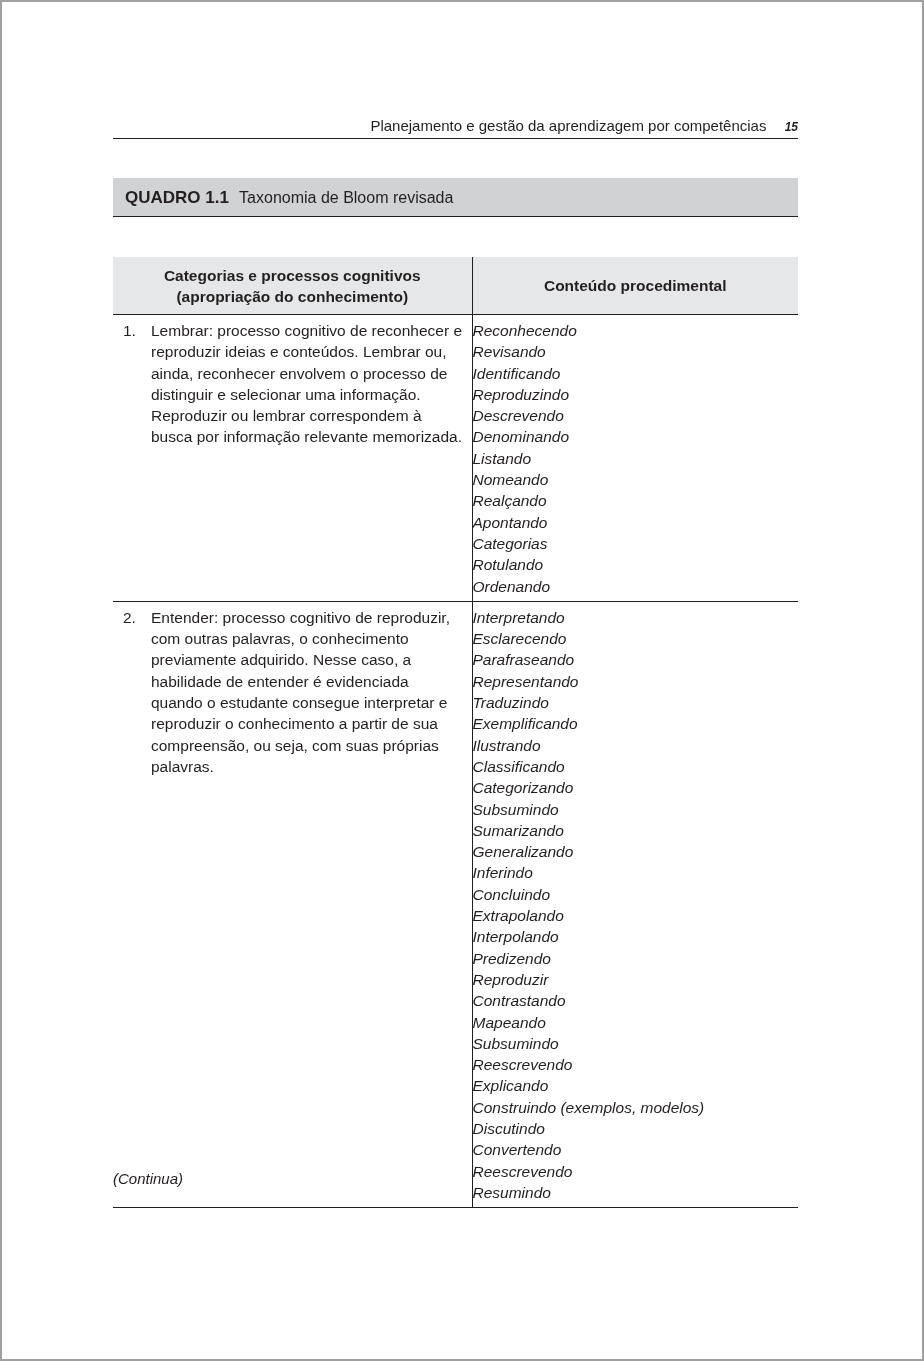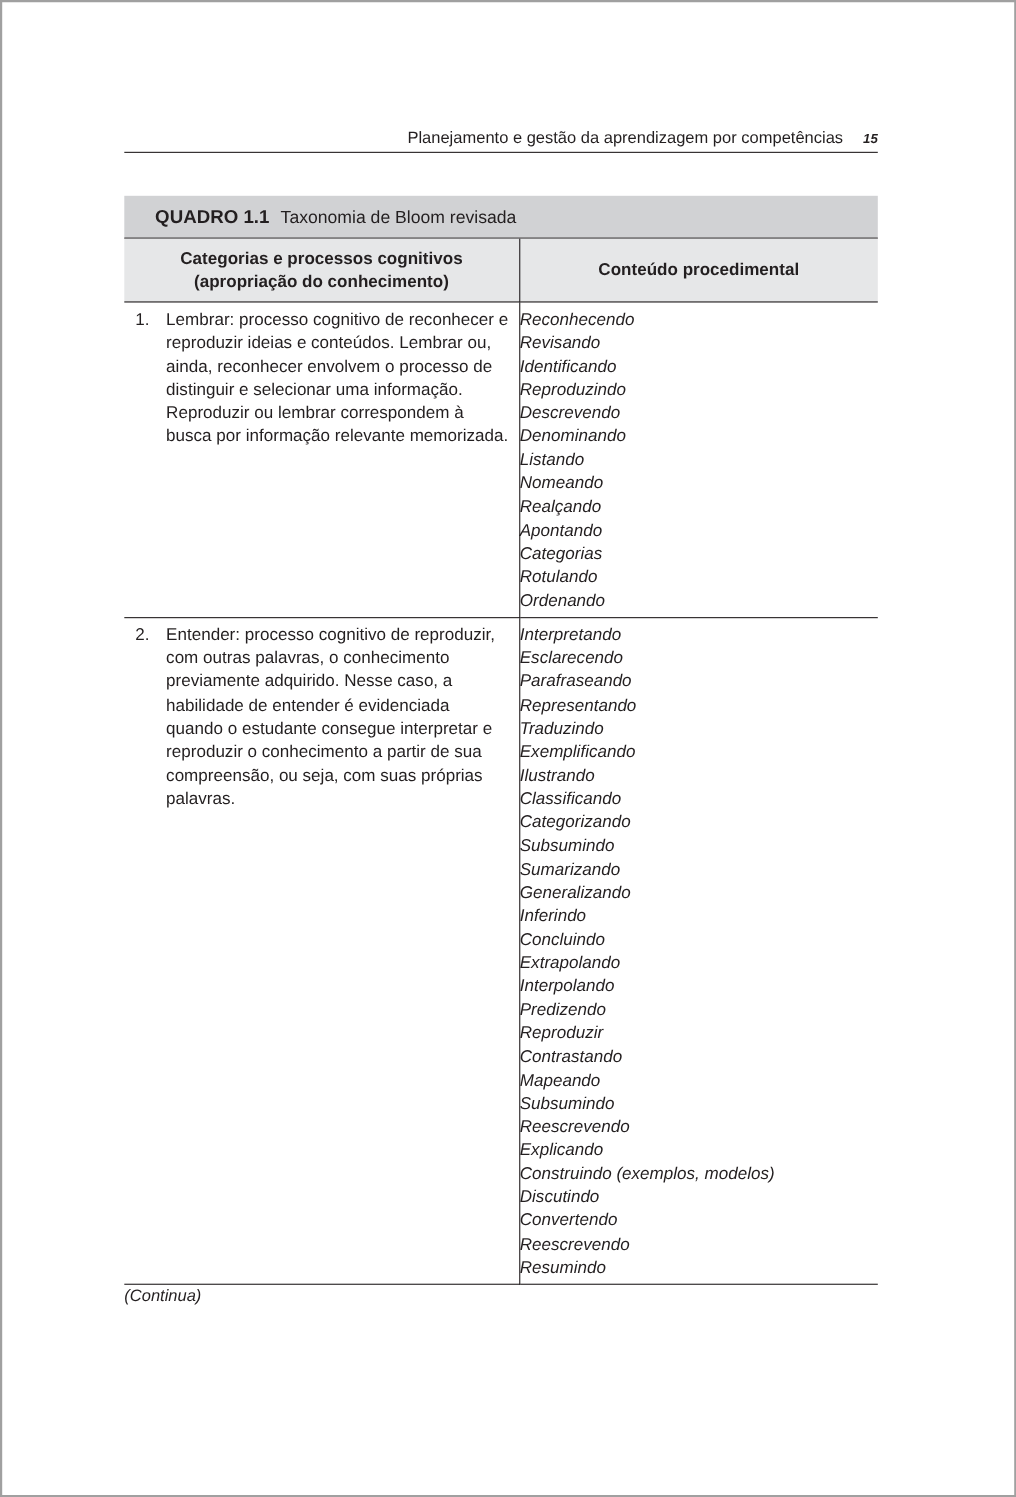--- a/index.html
+++ b/index.html
@@ -33,31 +33,32 @@
 
     .quadro {
       position: absolute;
       left: 113px; top: 178px;
       width: 685px;
     }
     .quadro-title {
       background: #d1d2d4;
       height: 38px;
       line-height: 40px;
-      padding-left: 28px;
+      padding-left: 12px;
       font-size: 16px;
       border-bottom: 1.5px solid #231f20;
     }
     .quadro-title .label { font-weight: bold; font-size: 17px; margin-right: 6px; }
 
     table.bloom {
       width: 685px;
       border-collapse: collapse;
       table-layout: fixed;
       font-size: 15.5px;
+      margin-top: 40px;
     }
     table.bloom col.c1 { width: 359px; }
     table.bloom col.c2 { width: 326px; }
     table.bloom th {
       background: #e6e7e8;
       font-weight: bold;
       font-size: 15.5px;
       line-height: 21px;
       height: 57px;
       padding: 0;

